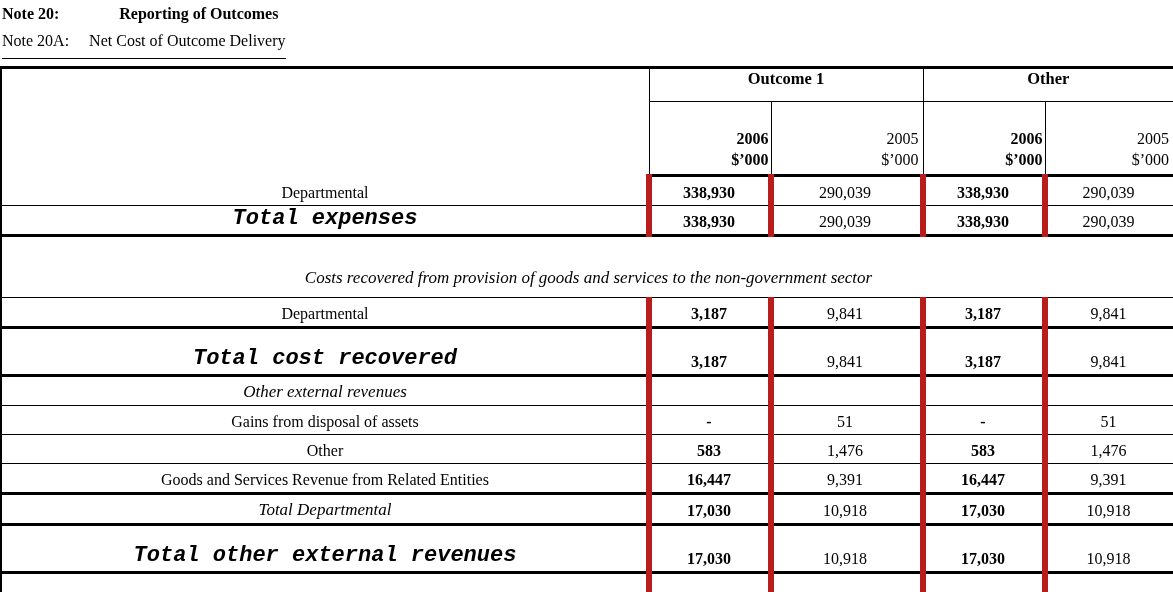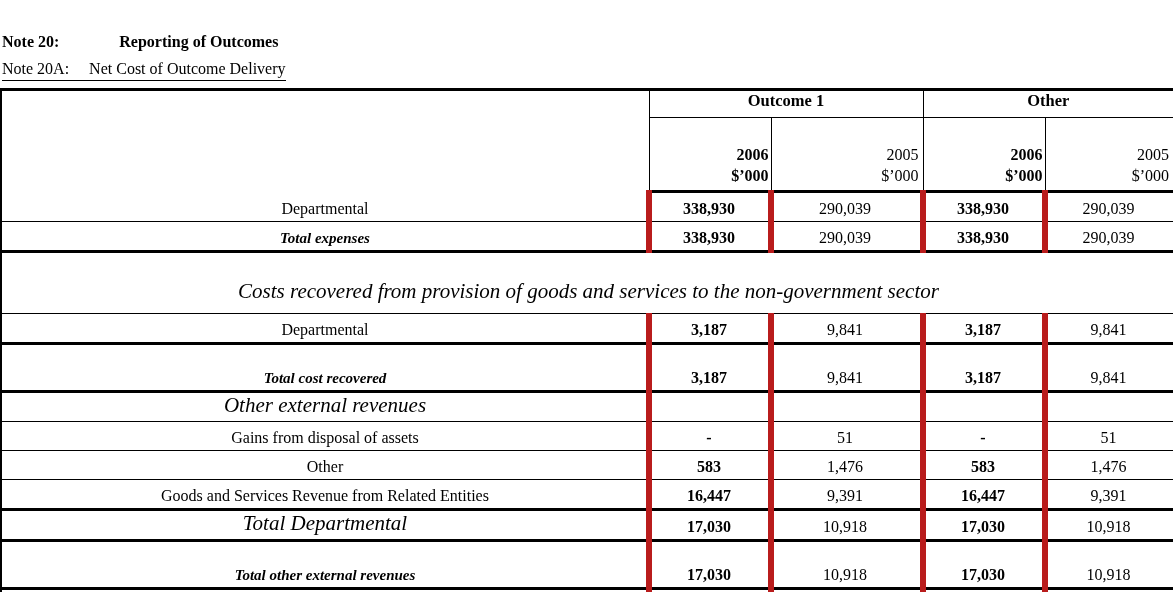--- a/index.html
+++ b/index.html
@@ -7,25 +7,25 @@
     width:1173px;height:592px;
     font-family:"Liberation Serif","DejaVu Serif",serif;
     color:#000;
     -webkit-font-smoothing:antialiased;
     overflow:hidden;
   }
   .page{position:relative;width:1173px;height:592px;}
 
   
   .note-line{padding-left:2px;font-size:16px;line-height:20px;}
-  .note-line.first{padding-top:4px;margin-top:28px;}
+  .note-line.first{padding-top:4px;}
   .note-line.first .lbl,.note-line.first .ttl{font-weight:bold;}
   .note-line.first .ttl{margin-left:60px;}
   .note-line.second{margin-top:7px;}
-  .underlined-group{display:inline-block;border-bottom:1px solid #000;padding-bottom:1px;}
+  .underlined-group{display:inline-block;border-bottom:1px solid #000;padding-bottom:7px;}
   .note-line.second .ttl{margin-left:20px;}
 
   
   table.outcomes{
     border-collapse:collapse;
     table-layout:fixed;
     width:1173px;
     margin-top:7px;
     border:2px solid #000;
     border-top:3px solid #000;
@@ -37,21 +37,21 @@
   col.c-n2{width:152px;}
   col.c-n3{width:122px;}
   col.c-n4{width:129px;}
 
   th,td{padding:0;vertical-align:bottom;font-weight:normal;}
 
   tr.groups{height:28px;}
   tr.groups th.group{
     text-align:center;font-weight:bold;font-size:16.5px;
     border-left:1px solid #000;border-bottom:1px solid #000;
-    padding-bottom:6px;
+    padding-bottom:12px;
   }
   th.corner{border-right:1px solid #000;}
   tr.sub{height:74px;}
   tr.sub td{
     text-align:right;border-left:1px solid #000;border-bottom:3px solid #000;
     padding:0 4px 4px 0;line-height:21px;
   }
   tr.sub td.y-bold{font-weight:bold;padding-right:2px;}
 
   tbody td{height:25px;}
@@ -63,22 +63,22 @@
   td.num.c0,td.num.c2{font-weight:bold;padding-right:2px;}
 
   tr.b-thin td{border-bottom:1px solid #000;}
   tr.b-thick td{border-bottom:3px solid #000;}
 
   tr.sz-tall td{height:42px;}
   tr.sz-xtall td{height:47px;}
   tr.sz-span td{height:51px;}
   td.span-label{padding-bottom:9px;}
 
-  tr.st-italic td.label,td.span-label{font-style:italic;font-size:21px;}
-  tr.st-bold-italic td.label{font-style:italic;font-weight:bold;font-size:15px;}
+  tr.st-italic td.label,td.span-label{font-style:italic;font-size:17px;}
+  tr.st-bold-italic td.label{font-style:italic;font-weight:bold;font-size:22px;font-family:Liberation Mono, monospace;}
 </style>
 </head>
 <body>
 
 <div class="page">
 
   <div class="note-line first">
     <span class="lbl">Note 20:</span><span class="ttl">Reporting of Outcomes</span>
   </div>
 

